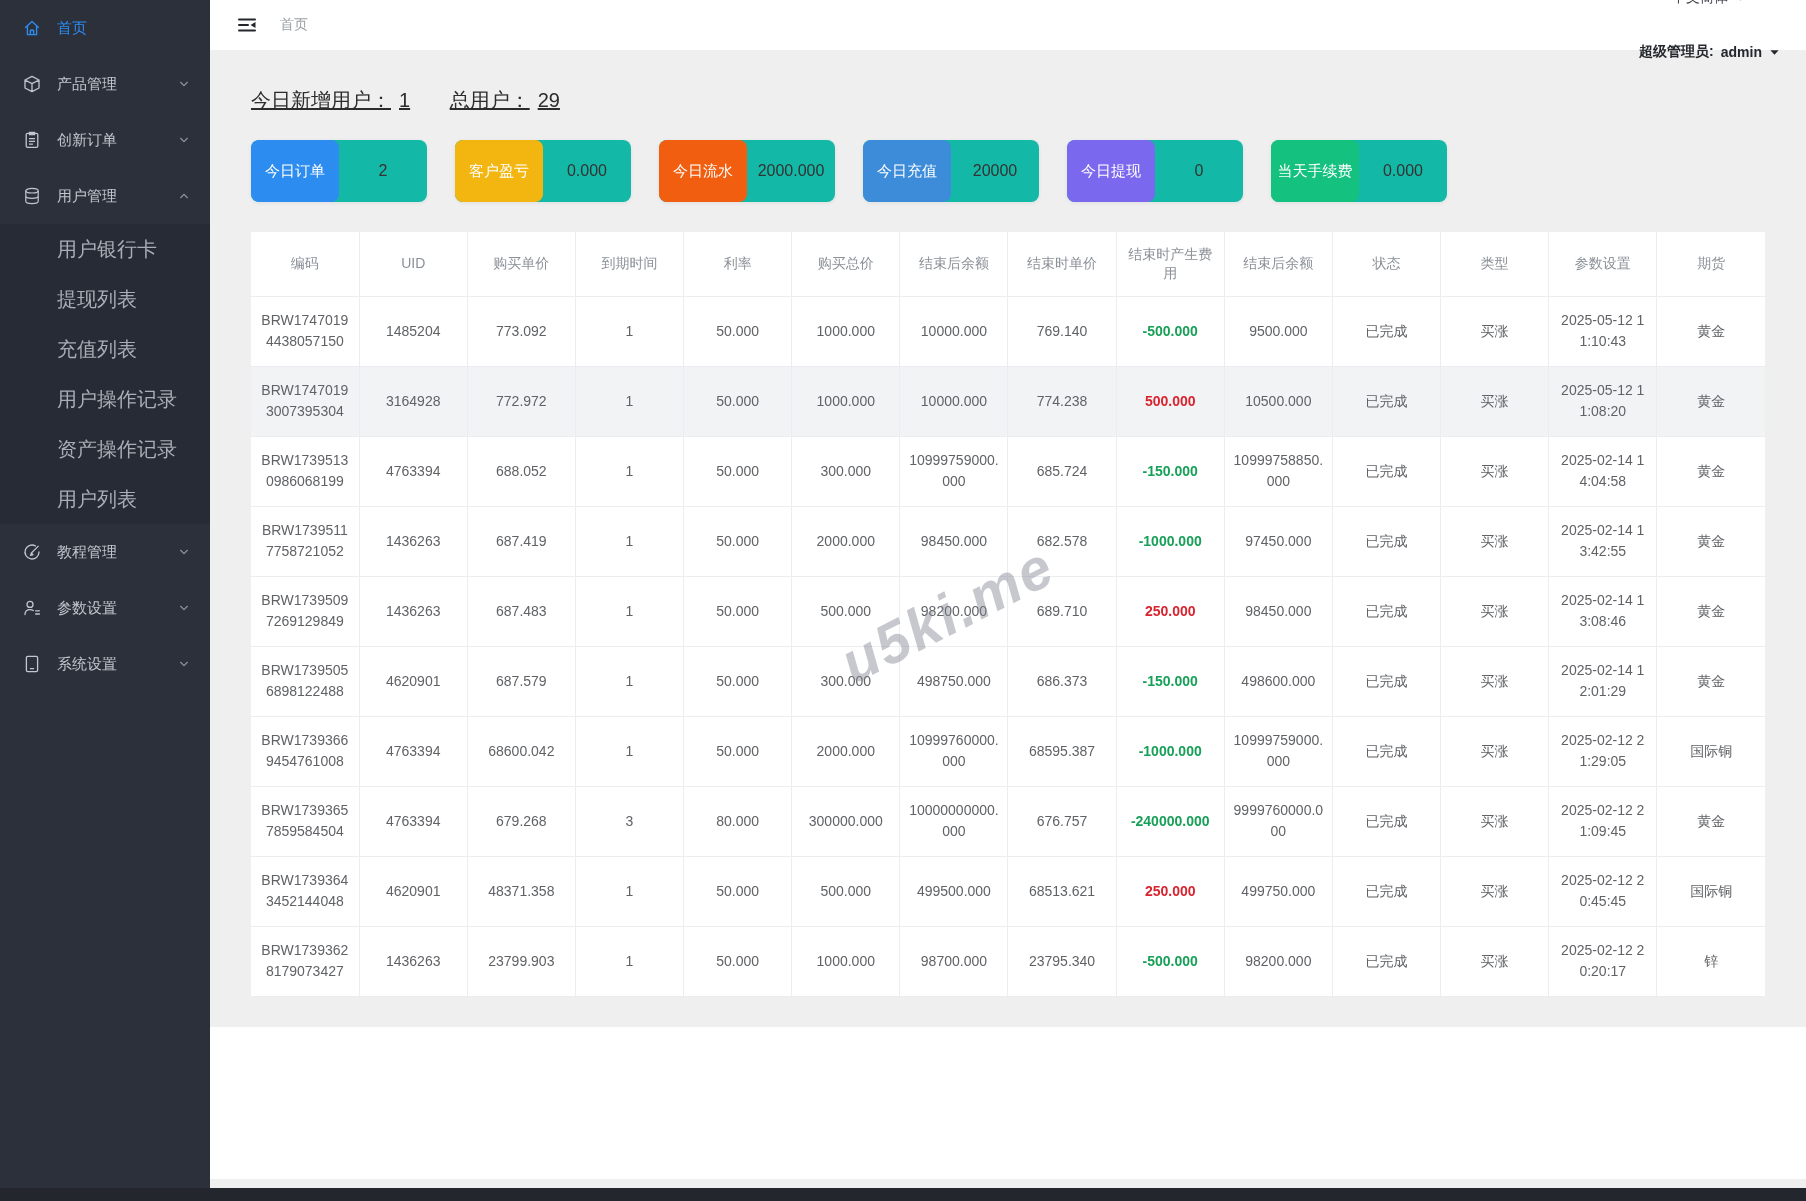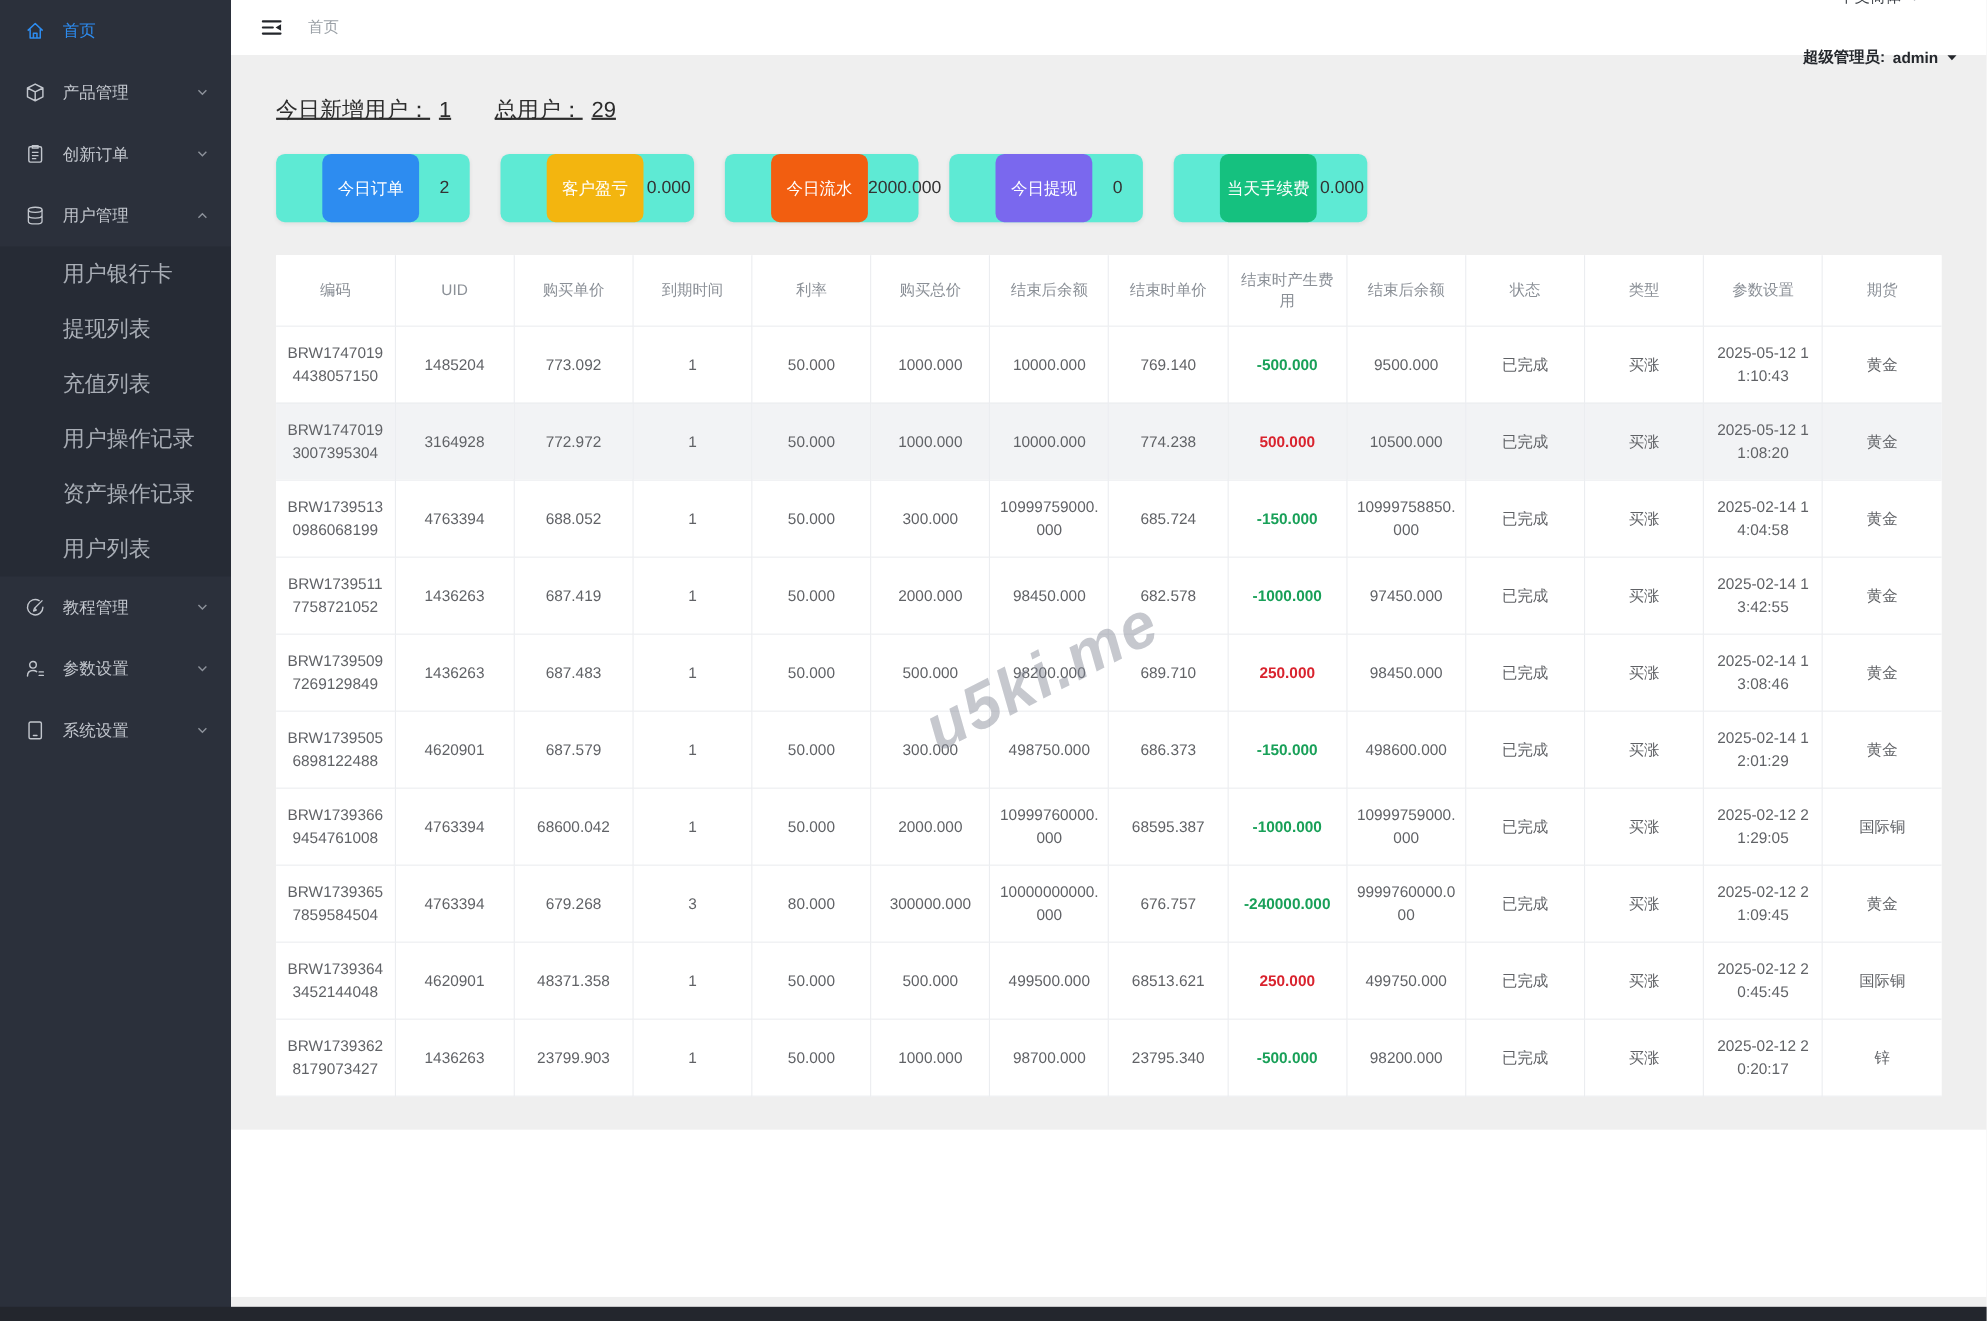--- a/index.html
+++ b/index.html
@@ -46,22 +46,22 @@
   .usermenu .caret { display:flex; color:#24272c; }
   .usermenu .caret svg { width:11px; height:11px; }
   
   .content { margin-left:210px; padding:0 41px; }
   .stats { margin-top:36px; font-size:20px; color:#2c2c2c; height:28px; line-height:28px; }
   .stats .pair { margin-right:34px;text-decoration:underline; }
   .stats .val { margin-left:8px; }
   
   .cards { display:flex; gap:28px; margin-top:26px; }
   .card {
-    width:176px; height:62px; background:#5eead4; border-radius:8px;
-    display:flex; box-shadow:0 1px 4px rgba(0,0,0,0.07); overflow:visible;padding-left:42px;
+    width:176px; height:62px; background:#14b8a6; border-radius:8px;
+    display:flex; box-shadow:0 1px 4px rgba(0,0,0,0.07); overflow:visible;
   }
   .card-label {
     width:88px; border-radius:8px; color:#fff; font-size:15px;
     display:flex; align-items:center; justify-content:center; flex:0 0 88px;
     cursor:default;
   }
   .card-value {
     flex:1; display:flex; align-items:center; justify-content:center;
     font-size:16px; color:#333;
   }
@@ -242,20 +242,24 @@
         <div class="card-label" style="background: rgb(45, 140, 240);">今日订单</div>
         <div class="card-value">2</div>
       </div>
       <div class="card">
         <div class="card-label" style="background: rgb(243, 181, 15);">客户盈亏</div>
         <div class="card-value">0.000</div>
       </div>
       <div class="card">
         <div class="card-label" style="background: rgb(242, 94, 16);">今日流水</div>
         <div class="card-value">2000.000</div>
+      </div>
+      <div class="card">
+        <div class="card-label" style="background: rgb(61, 140, 217);">今日充值</div>
+        <div class="card-value">20000</div>
       </div>
       <div class="card">
         <div class="card-label" style="background: rgb(122, 104, 238);">今日提现</div>
         <div class="card-value">0</div>
       </div>
       <div class="card">
         <div class="card-label" style="background: rgb(21, 193, 127);">当天手续费</div>
         <div class="card-value">0.000</div>
       </div>
     </div>

